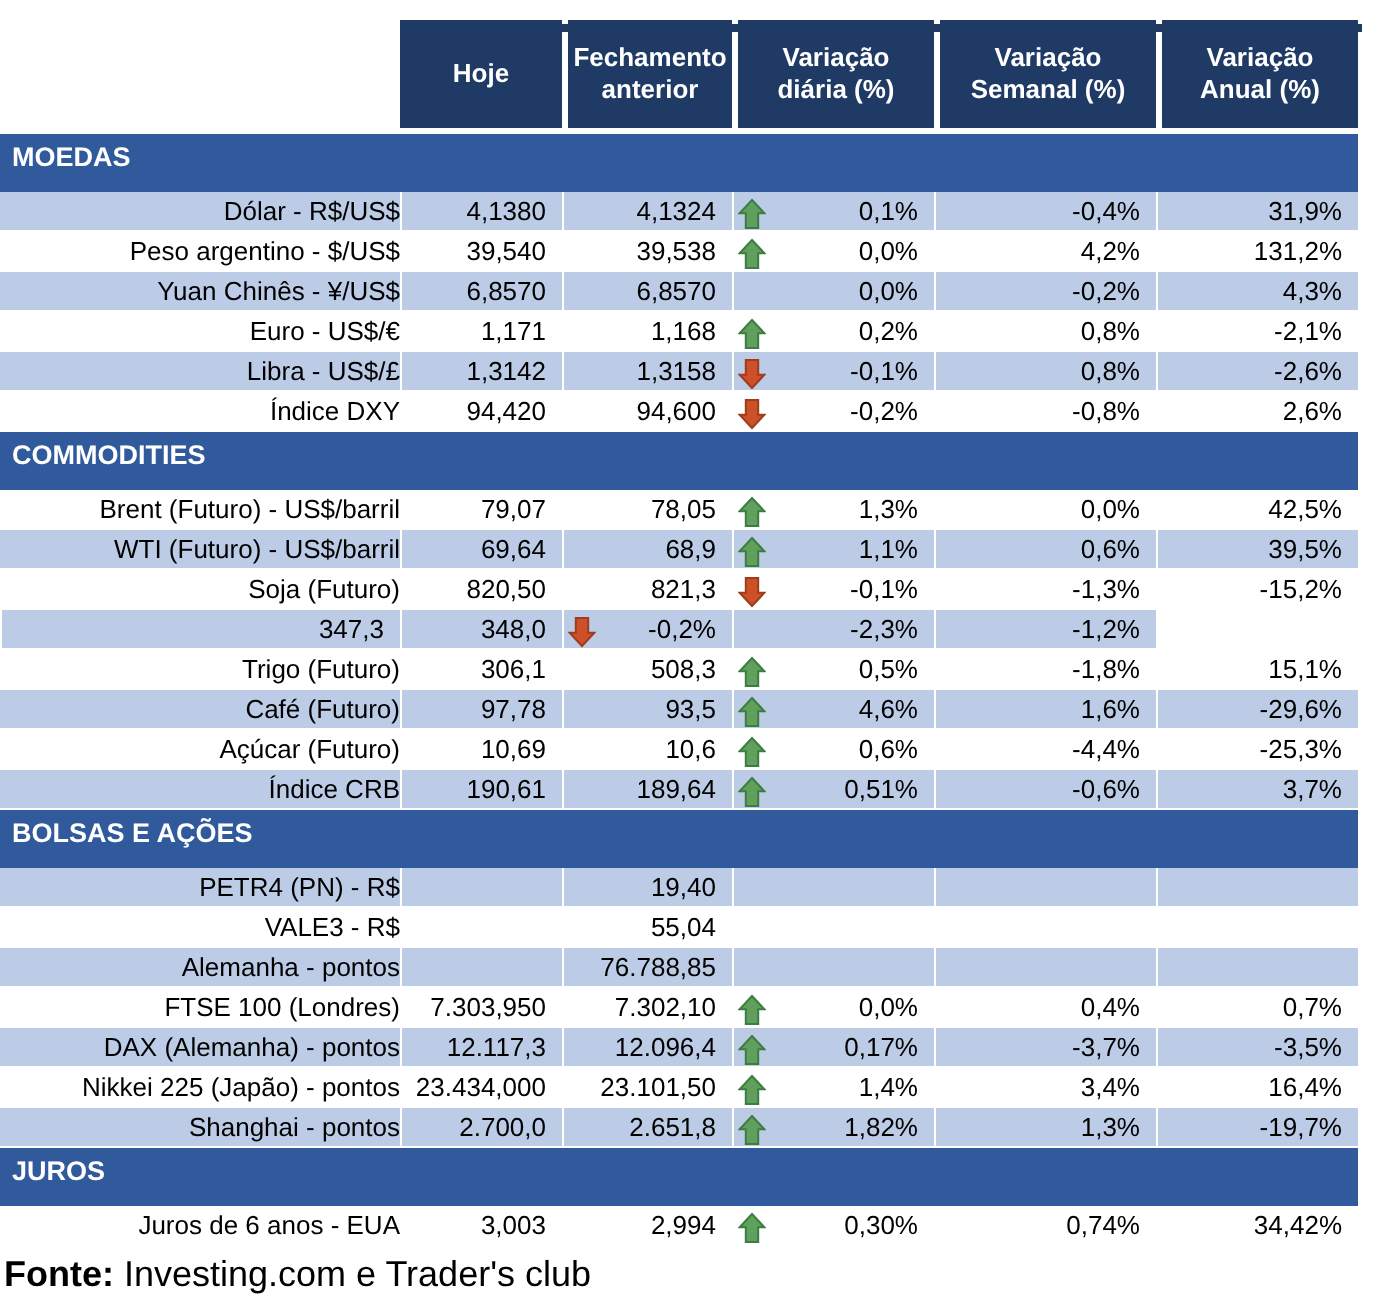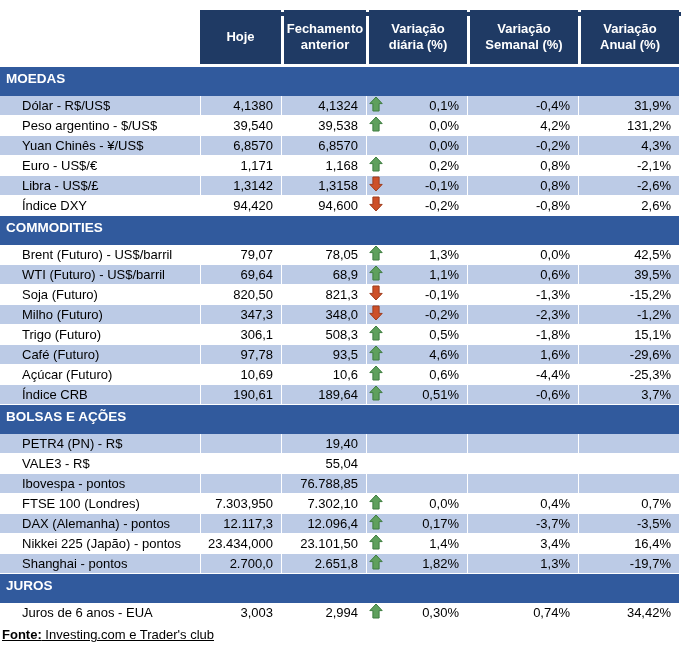--- a/index.html
+++ b/index.html
@@ -40,35 +40,35 @@
     padding:4px 0 0 6px;
   }
 
   .row { height:20px; border-bottom:1px solid #fff; }
   .row.shade .cell { background:var(--row-shade); }
   .row .cell { background:var(--row-alt); }
   .cell {
     font-size:13px; line-height:19px;
     overflow:hidden; white-space:nowrap;
   }
-  .cell.label { padding-left:22px; text-align:left; }
+  .cell.label { padding-left:12px; text-align:right; }
   .cell.num  { padding-right:8px; text-align:right; }
   .cell.divided { border-left:1px solid #fff; }
   .cell.daily {
-    display:flex; align-items:flex-start; justify-content:space-between;
+    display:flex; align-items:flex-end; justify-content:space-between;
     padding-right:8px;
   }
   .arrow { width:15px; height:16px; margin-left:2px; display:inline-flex; align-items:center; }
   .arrow svg { display:block; }
   .arrow.up   svg path { fill:var(--up-arrow);   stroke:var(--up-arrow-outline); }
   .arrow.down svg path { fill:var(--down-arrow); stroke:var(--down-arrow-outline); }
   .arrow.down svg { transform:rotate(180deg); }
   .arrow.none { visibility:hidden; }
 
-  .fonte { margin-top:4px; padding-left:2px; font-size:13px;text-decoration:underline; }
+  .fonte { margin-top:4px; padding-left:2px; font-size:18px; }
   .fonte b { font-weight:bold; }
 </style>
 </head>
 <body>
 
 <div class="canvas">
   <div class="top-strip"></div>
 
   <div class="grid header-row">
     <div class="hcell empty"></div>
@@ -230,21 +230,20 @@
           <path d="M7 1 L13.2 7.6 H10.1 V15 H3.9 V7.6 H0.8 Z" stroke-width="1"></path>
         </svg>
       </span>
       <span>-0,1%</span>
     </div>
     <div class="cell num divided">-1,3%</div>
     <div class="cell num divided">-15,2%</div>
   </div>
 
   <div class="grid row shade">
-    <div class="cell label">Milho (Futuro)</div>
     <div class="cell num divided">347,3</div>
     <div class="cell num divided">348,0</div>
     <div class="cell daily divided">
       <span class="arrow down">
         <svg width="14" height="16" viewBox="0 0 14 16" aria-hidden="true">
           <path d="M7 1 L13.2 7.6 H10.1 V15 H3.9 V7.6 H0.8 Z" stroke-width="1"></path>
         </svg>
       </span>
       <span>-0,2%</span>
     </div>
@@ -349,21 +348,21 @@
           <path d="M7 1 L13.2 7.6 H10.1 V15 H3.9 V7.6 H0.8 Z" stroke-width="1"></path>
         </svg>
       </span>
       <span></span>
     </div>
     <div class="cell num divided"></div>
     <div class="cell num divided"></div>
   </div>
 
   <div class="grid row shade">
-    <div class="cell label">Ibovespa - pontos</div>
+    <div class="cell label">Alemanha - pontos</div>
     <div class="cell num divided"></div>
     <div class="cell num divided">76.788,85</div>
     <div class="cell daily divided">
       <span class="arrow none">
         <svg width="14" height="16" viewBox="0 0 14 16" aria-hidden="true">
           <path d="M7 1 L13.2 7.6 H10.1 V15 H3.9 V7.6 H0.8 Z" stroke-width="1"></path>
         </svg>
       </span>
       <span></span>
     </div>

